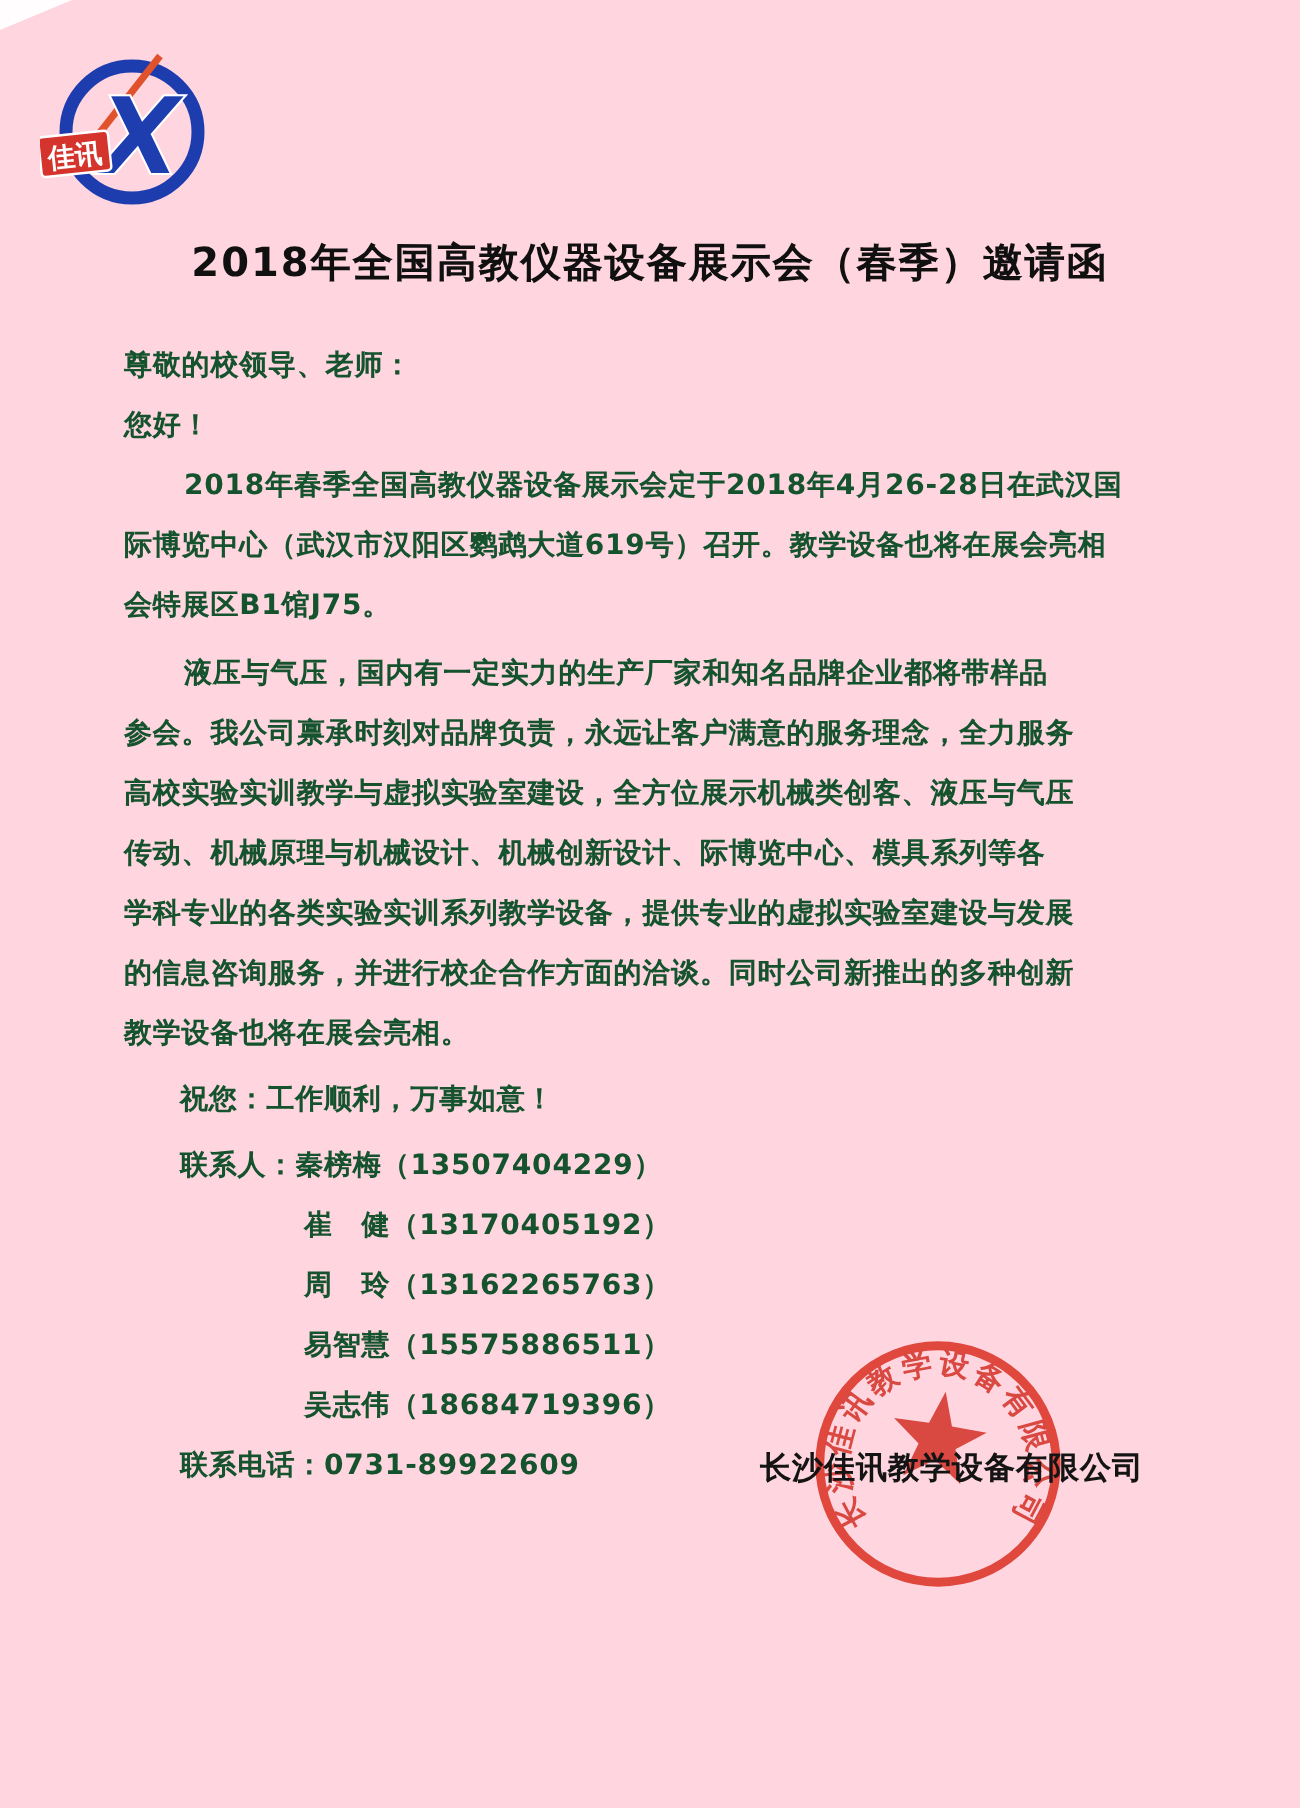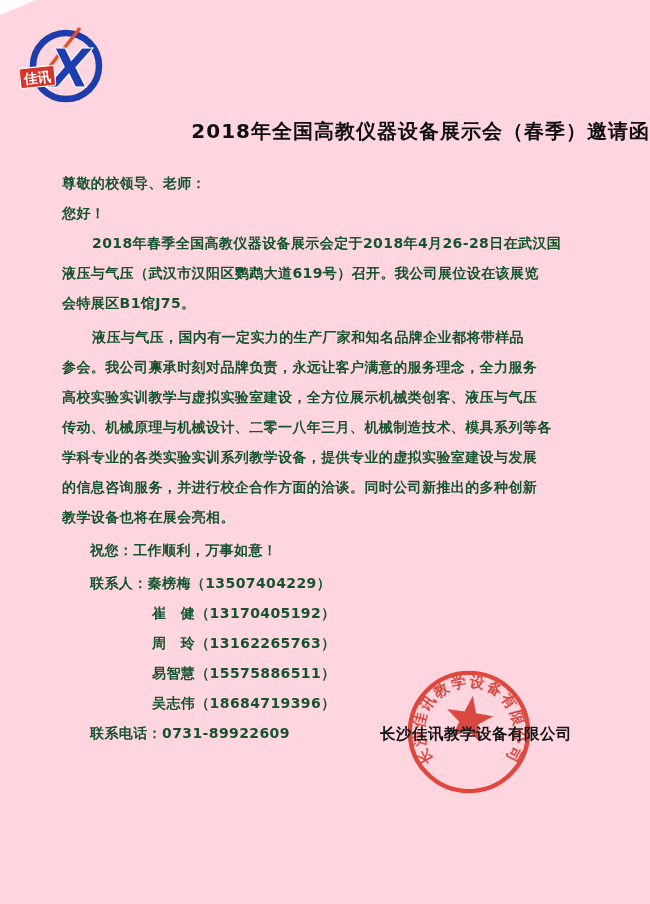--- a/index.html
+++ b/index.html
@@ -12,21 +12,21 @@
   .page{position:absolute;inset:0;}
   
   .corner{position:absolute;left:0;top:0;width:0;height:0;
     border-top:15px solid rgba(255,255,255,.95);
     border-right:36px solid transparent;}
   
   .logo{position:absolute;left:20px;top:20px;width:110px;height:102px;}
   
   .title{
     position:absolute;left:0;right:0;top:118px;
-    text-align:right;font-size:20px;font-weight:700;
+    text-align:center;font-size:20px;font-weight:700;
     letter-spacing:1px;color:#101010;white-space:nowrap;
   }
   
   .content{position:absolute;left:62px;right:52px;top:168px;}
   .line{
     height:30px;line-height:30px;font-size:14px;font-weight:700;
     letter-spacing:.4px;white-space:nowrap;color:#14532d;
   }
   .indent2{padding-left:30px;}
   .indent-sm{padding-left:28px;}
@@ -62,27 +62,27 @@
     </svg>
   </div>
 
   <div class="title">2018年全国高教仪器设备展示会（春季）邀请函</div>
 
   <div class="content">
     <div class="line">尊敬的校领导、老师：</div>
     <div class="line">您好！</div>
 
     <div class="line indent2">2018年春季全国高教仪器设备展示会定于2018年4月26-28日在武汉国</div>
-    <div class="line">液压与气压（武汉市汉阳区鹦鹉大道619号）召开。我公司展位设在该展览</div>
+    <div class="line">际博览中心（武汉市汉阳区鹦鹉大道619号）召开。教学设备也将在展会亮相</div>
     <div class="line">会特展区B1馆J75。</div>
 
     <div class="line indent2 gap4">液压与气压，国内有一定实力的生产厂家和知名品牌企业都将带样品</div>
     <div class="line">参会。我公司禀承时刻对品牌负责，永远让客户满意的服务理念，全力服务</div>
     <div class="line">高校实验实训教学与虚拟实验室建设，全方位展示机械类创客、液压与气压</div>
-    <div class="line">传动、机械原理与机械设计、二零一八年三月、机械制造技术、模具系列等各</div>
+    <div class="line">传动、机械原理与机械设计、机械创新设计、际博览中心、模具系列等各</div>
     <div class="line">学科专业的各类实验实训系列教学设备，提供专业的虚拟实验室建设与发展</div>
     <div class="line">的信息咨询服务，并进行校企合作方面的洽谈。同时公司新推出的多种创新</div>
     <div class="line">教学设备也将在展会亮相。</div>
 
     <div class="line indent-sm gap3">祝您：工作顺利，万事如意！</div>
 
     <div class="line indent-sm gap3"><span>联系人：</span><span>秦榜梅（13507404229）</span></div>
     <div class="line indent-name">崔　健（13170405192）</div>
     <div class="line indent-name">周　玲（13162265763）</div>
     <div class="line indent-name">易智慧（15575886511）</div>

